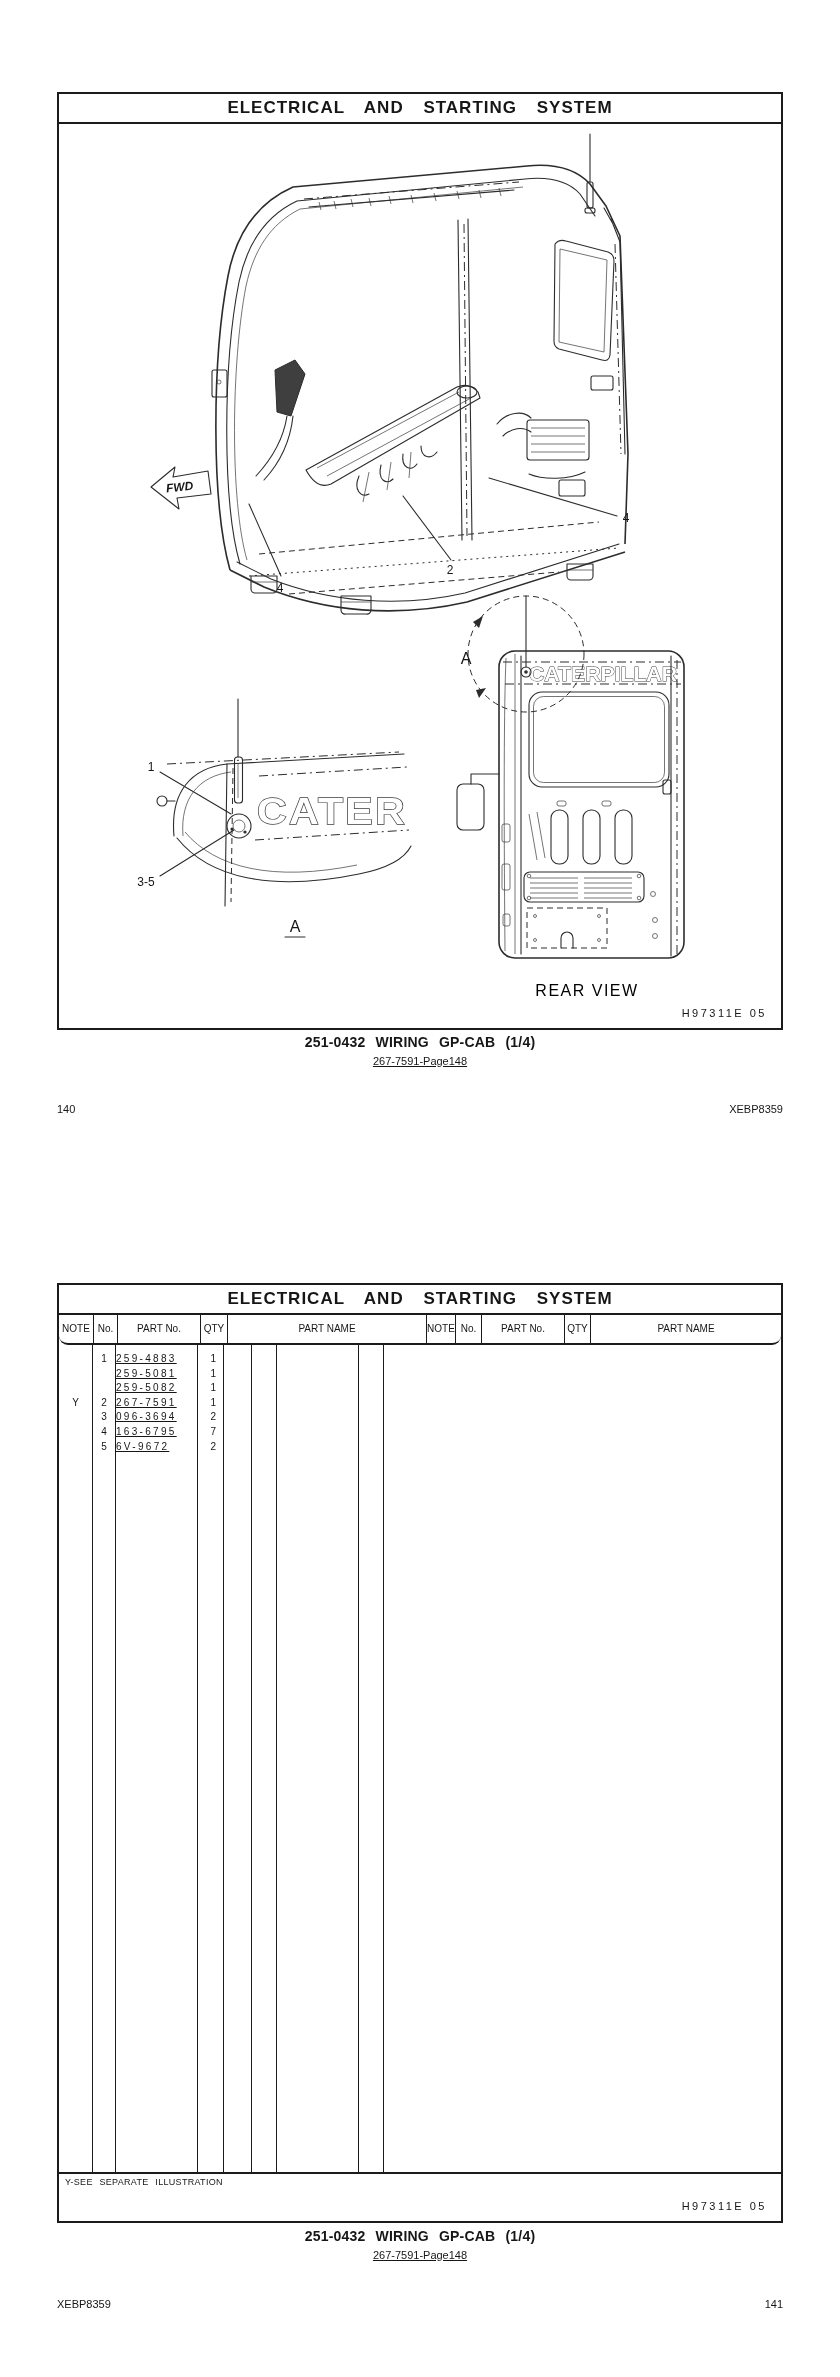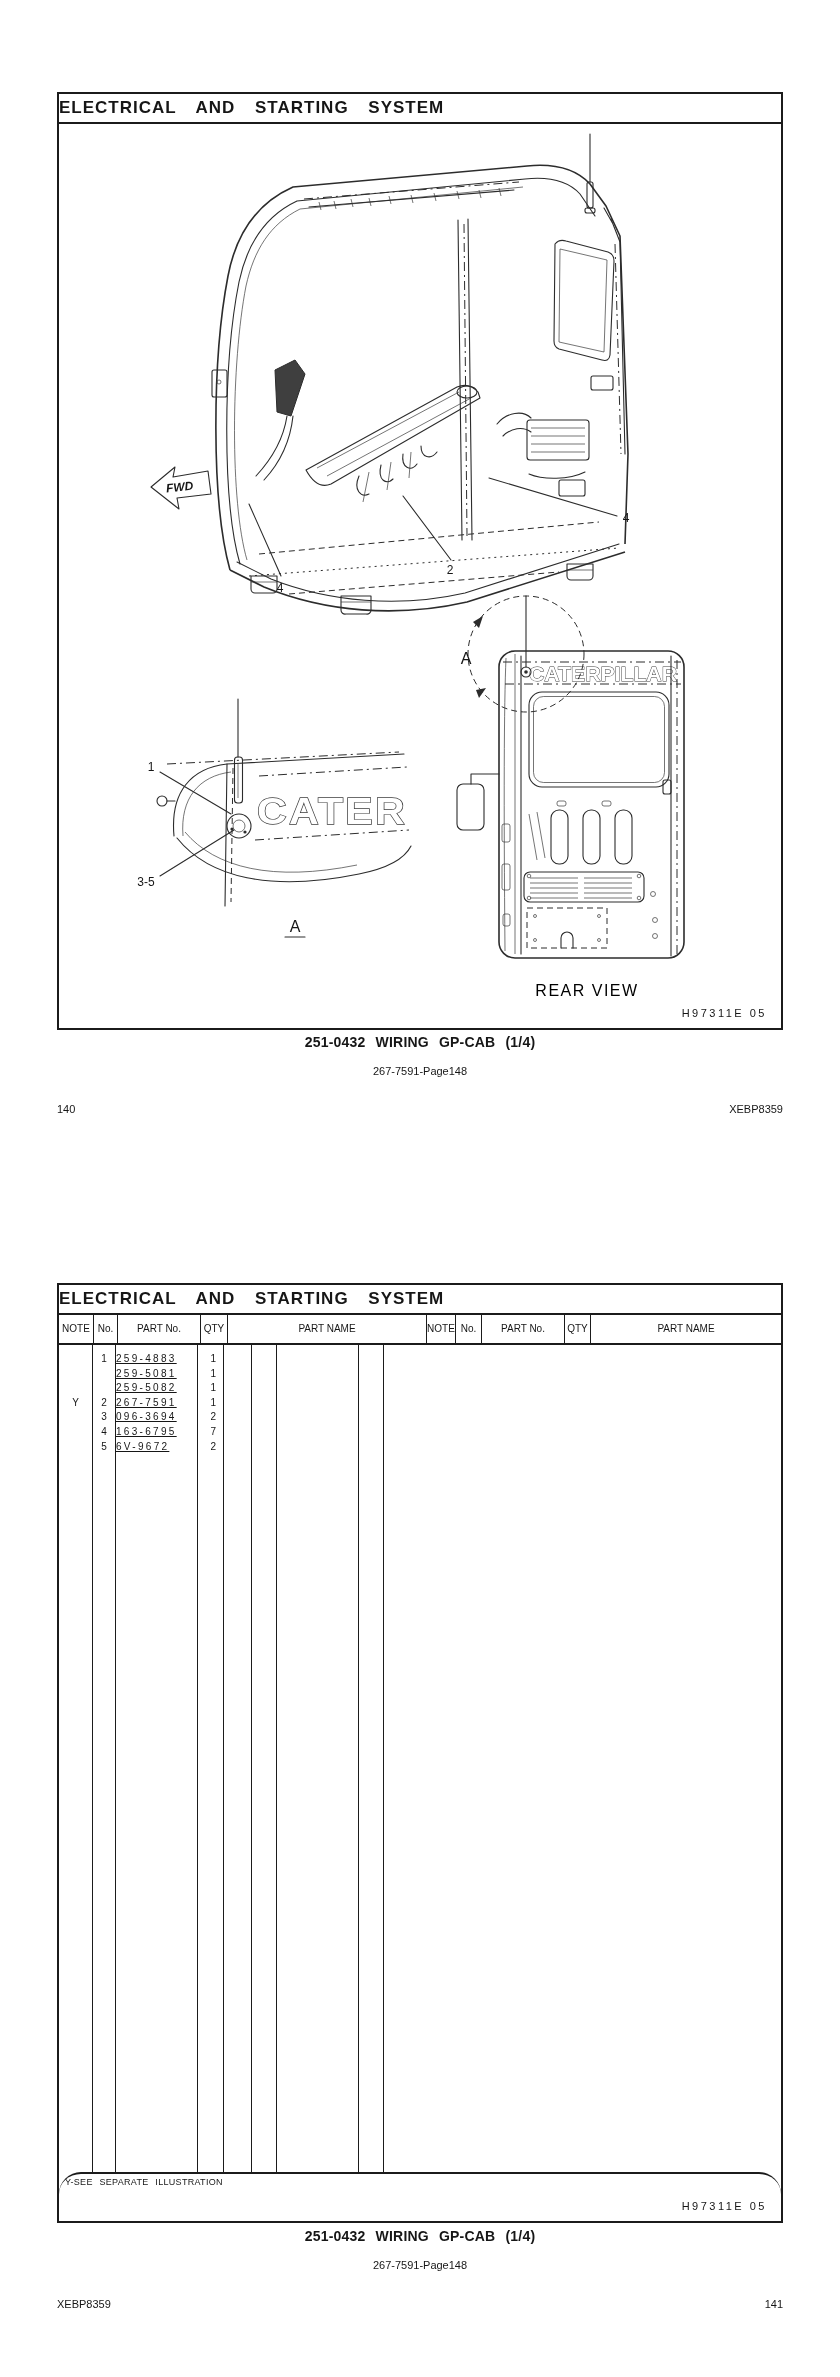--- a/index.html
+++ b/index.html
@@ -1,32 +1,32 @@
 <!DOCTYPE html>
 <html><head>
 <meta charset="utf-8">
 <style>
   html,body{margin:0;padding:0;background:#fff;}
   body{width:840px;height:2377px;position:relative;font-family:"Liberation Sans",sans-serif;color:#161616;}
   .sheet{position:absolute;left:57px;width:726px;border:2px solid #1b1b1b;background:#fff;box-sizing:border-box;}
   #page1-box{top:92px;height:938px;}
   #page2-box{top:1283px;height:940px;}
-  .band{height:28px;border-bottom:2px solid #1b1b1b;text-align:left;line-height:28px;
+  .band{height:28px;border-bottom:2px solid #1b1b1b;text-align:center;line-height:28px;
         font-weight:bold;font-size:17px;letter-spacing:1px;word-spacing:14px;}
   .fig{position:absolute;top:30px;left:0;right:0;bottom:0;}
   .code{position:absolute;right:14px;bottom:9px;font-size:11px;letter-spacing:2.5px;}
   .caption{position:absolute;left:57px;width:726px;text-align:center;}
   #caption1{top:1034px;} #caption2{top:2228px;}
   .cap-title{font-weight:bold;font-size:14px;word-spacing:6px;letter-spacing:.2px;}
-  .cap-sub{font-size:11px;margin-top:15px;}
+  .cap-sub{font-size:11px;margin-top:5px;text-decoration:underline;}
   .pgfoot{position:absolute;font-size:11px;}
   
-  .thead{position:absolute;top:30px;left:0;right:0;height:28px;border-bottom:2px solid #1b1b1b;display:flex;}
+  .thead{position:absolute;top:30px;left:0;right:0;height:28px;border-bottom:2px solid #1b1b1b;display:flex;border-radius:9px;}
   .tbody{position:absolute;top:60px;left:0;right:0;height:827px;display:flex;}
-  .tfoot{position:absolute;top:887px;left:0;right:0;bottom:0;border-top:2px solid #1b1b1b;border-radius:22px;}
+  .tfoot{position:absolute;top:887px;left:0;right:0;bottom:0;border-top:2px solid #1b1b1b;}
   .hc{font-size:10px;text-align:center;line-height:27px;border-right:1px solid #1b1b1b;overflow:hidden;white-space:nowrap;}
   .col{border-right:1px solid #1b1b1b;padding-top:7px;box-sizing:border-box;}
   .w-note{width:34px}.w-no{width:23px}.w-part{width:82px}.w-qty{width:26px}.w-name{width:198px}
   .w-note2{width:28px}.w-no2{width:25px}.w-part2{width:82px}.w-qty2{width:25px}
   .w-name2{flex:1;border-right:none;}
   .line{height:14.6px;font-size:10px;line-height:14.6px;white-space:nowrap;}
   .col-note .line{text-align:center;}
   .col-no .line{text-align:center;}
   .col-part .line{text-align:left;padding-right:4px;letter-spacing:2.3px;text-decoration:underline;}
   .col-qty .line{text-align:right;padding-right:7px;}

